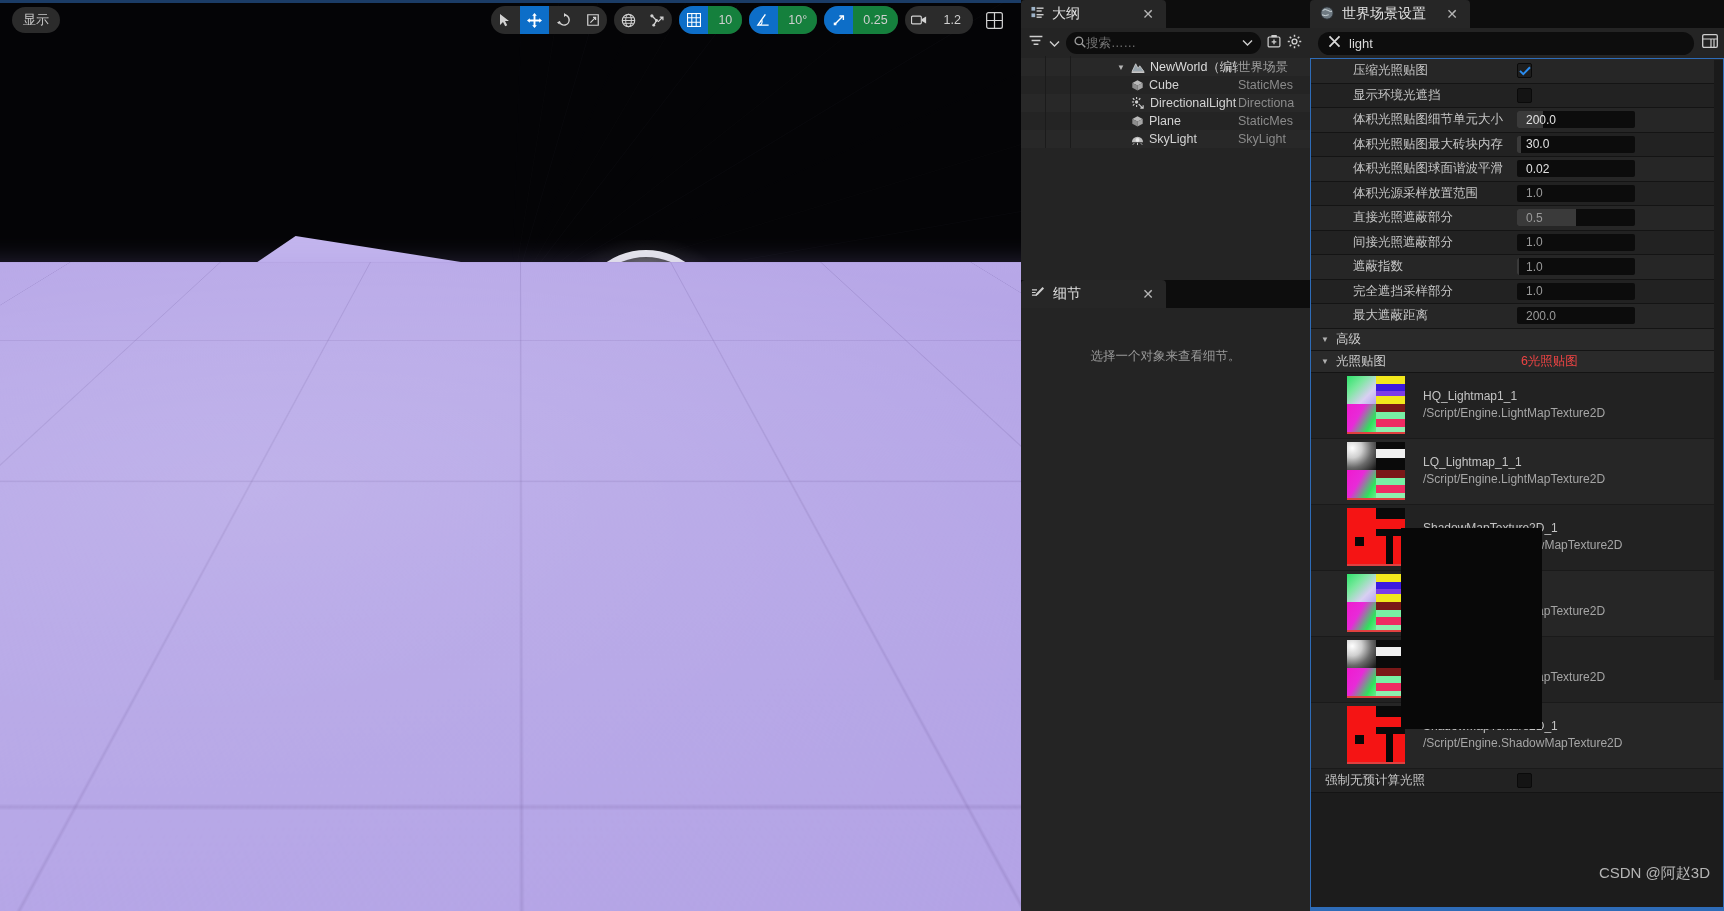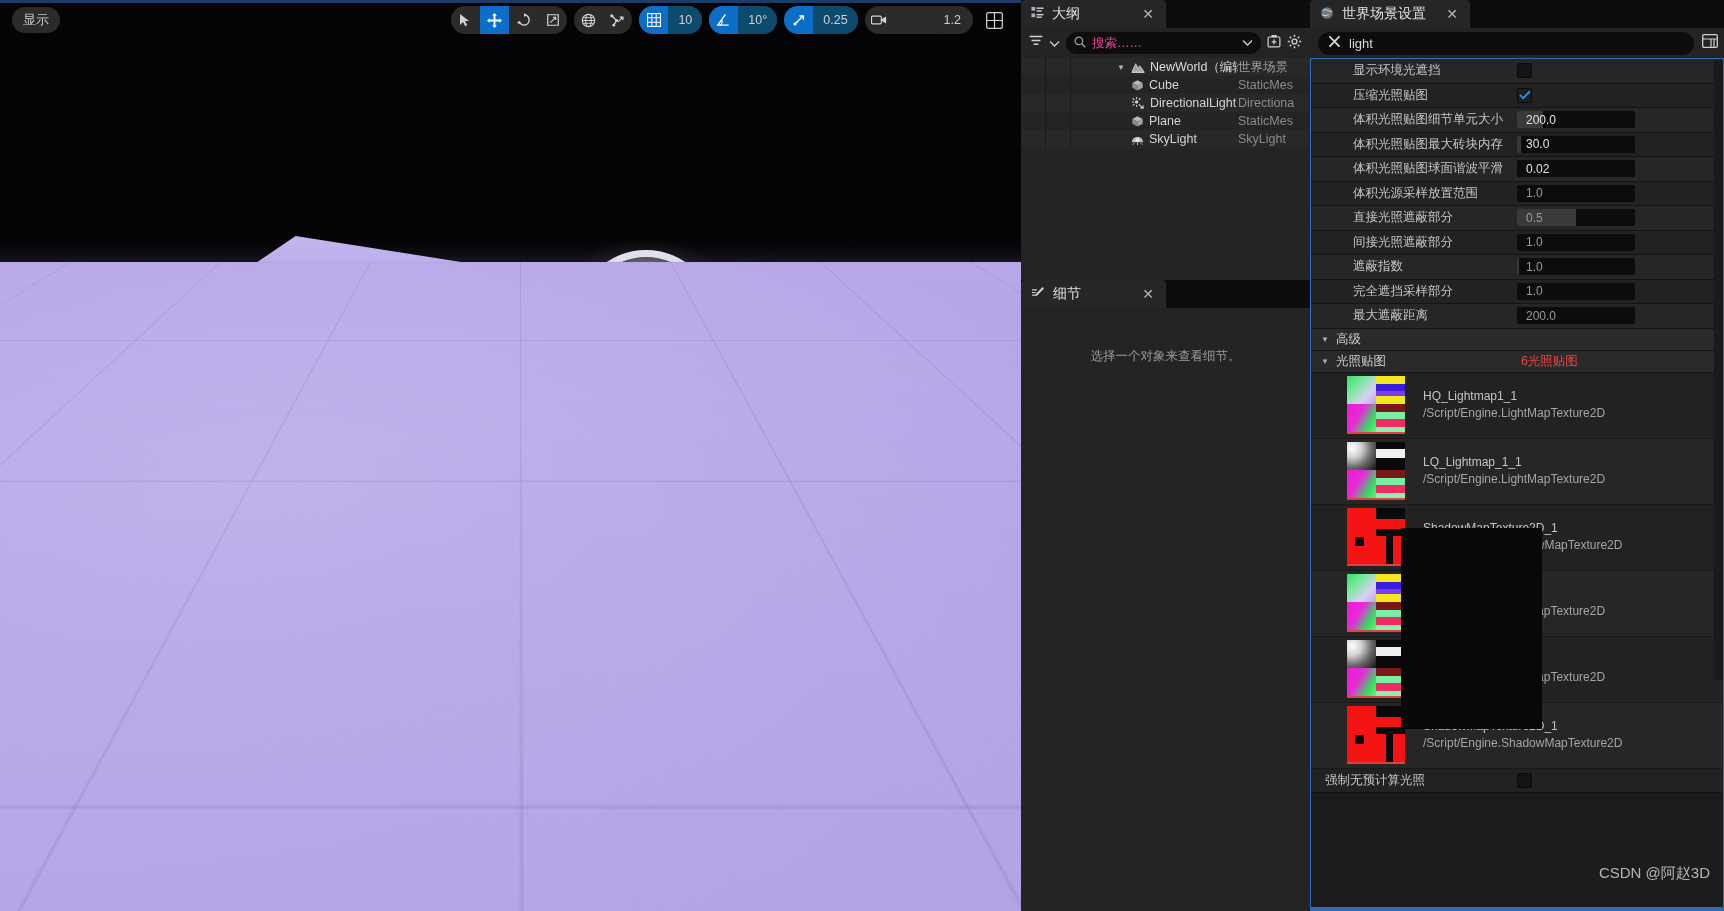--- a/index.html
+++ b/index.html
@@ -138,21 +138,21 @@
     display: flex; align-items: center; background: #2b2b2b;
     border-radius: 15px; overflow: hidden; height: 28px;
   }
   .tbtn {
     width: 29px; height: 28px; display: flex; align-items: center;
     justify-content: center; color: #d2d2d2; cursor: pointer;
   }
   .tbtn.active { background: #0d6ec8; color: #fff; }
   .tbtn svg { display:block; }
   .numfield {
-    background: #0c4a6e; color: #cfcfcf; font-size: 12.5px;
+    background: #15803d; color: #cfcfcf; font-size: 12.5px;
     height: 28px; display:flex; align-items:center; padding: 0 10px;
     min-width: 34px; justify-content:center;
   }
   .grpround { border-radius: 15px; }
 
   
   #midcol {
     width: 289px; flex: 0 0 289px; height: 911px;
     background: #0e0e0e; display: flex; flex-direction: column;
     position: relative;
@@ -167,22 +167,22 @@
   }
   .tab .tabclose { margin-left: auto; color: #b5b5b5; font-size: 14px; line-height: 1; }
 
   #outliner { background: #242424; height: 252px; display: flex; flex-direction: column; }
   #ol-toolbar {
     height: 30px; display: flex; align-items: center; gap: 6px;
     padding: 0 8px; background: #242424;
   }
   .searchbox {
     flex: 1; height: 22px; background: #0d0d0d; border-radius: 11px;
-    display: flex; align-items: center; gap: 6px; padding: 0 8px;
-    color: #ec4899; font-size: 12.5px; justify-content: space-between;
+    display: flex; align-items: center; gap: 0; padding: 0 8px;
+    color: #737373; font-size: 12.5px; justify-content: space-between;
   }
   .searchbox .sbtext { flex:1; }
   #ol-head {
     height: 22px; display: flex; align-items: center;
     background: #2c2c2c; border-bottom: 1px solid #1b1b1b;
     font-size: 12.5px; color: #d8d8d8;
   }
   .ol-col-eye, .ol-col-star {
     width: 25px; display:flex; align-items:center; justify-content:center;
     height: 22px; border-right: 1px solid #1b1b1b;
@@ -452,21 +452,21 @@
           <div class="tbtn active">
             <svg width="14" height="14" viewBox="0 0 16 16">
                 <path d="M3.5 12.5 L12.5 3.5" stroke="currentColor" stroke-width="1.6"></path>
                 <path d="M8.5 3.5 H13 V8" stroke="currentColor" stroke-width="1.6" fill="none"></path>
                 <rect x="2" y="11" width="3" height="3" fill="currentColor"></rect>
               </svg>
           </div>
           <div class="numfield">0.25</div>
         </div>
 
-        <div class="toolgroup grpround" style="background:#2b2b2b;gap:40px;">
+        <div class="toolgroup grpround" style="background:#2b2b2b;">
           <div class="tbtn">
             <svg width="16" height="12" viewBox="0 0 18 12">
                 <rect x="0.6" y="1.6" width="11" height="8.8" rx="1.2" stroke="currentColor" stroke-width="1.3" fill="none"></rect>
                 <path d="M12.2 5 L17 2.2 V9.8 L12.2 7 Z" fill="currentColor"></path>
               </svg>
           </div>
           <div class="numfield" style="background:transparent;padding-right:12px;">1.2</div>
         </div>
 
         <div class="toolgroup grpround" style="background:transparent;">
@@ -693,33 +693,33 @@
         <svg width="16" height="16" viewBox="0 0 16 16">
             <rect x="0.7" y="1.7" width="14.6" height="12.6" rx="1.3" stroke="#cfcfcf" stroke-width="1.3" fill="none"></rect>
             <path d="M0.7 6 H15.3 M9 6 V14.3 M12 6 V14.3" stroke="#cfcfcf" stroke-width="1.2"></path>
           </svg>
       </span>
     </div>
 
     <div id="ws-scroll">
       <div id="ws-rows">
           <div class="prow">
-            <div class="plabel">显示环境光遮挡</div>
-            <div class="pvalue">
-              <div class="chk"></div>
-            </div>
-          </div>
-          <div class="prow">
             <div class="plabel">压缩光照贴图</div>
             <div class="pvalue">
               <div class="chk on">
                 <svg width="12" height="10" viewBox="0 0 13 11">
                   <path d="M1 5.4 L4.6 9 L12 1.4" stroke="#2b8df0" stroke-width="2.2" fill="none"></path>
                 </svg>
               </div>
+            </div>
+          </div>
+          <div class="prow">
+            <div class="plabel">显示环境光遮挡</div>
+            <div class="pvalue">
+              <div class="chk"></div>
             </div>
           </div>
           <div class="prow">
             <div class="plabel">体积光照贴图细节单元大小</div>
             <div class="pvalue">
               <div class="numbox">
                 <div class="slider-fill" style="width: 22%;"></div>
                 <span>200.0</span>
               </div>
             </div>

